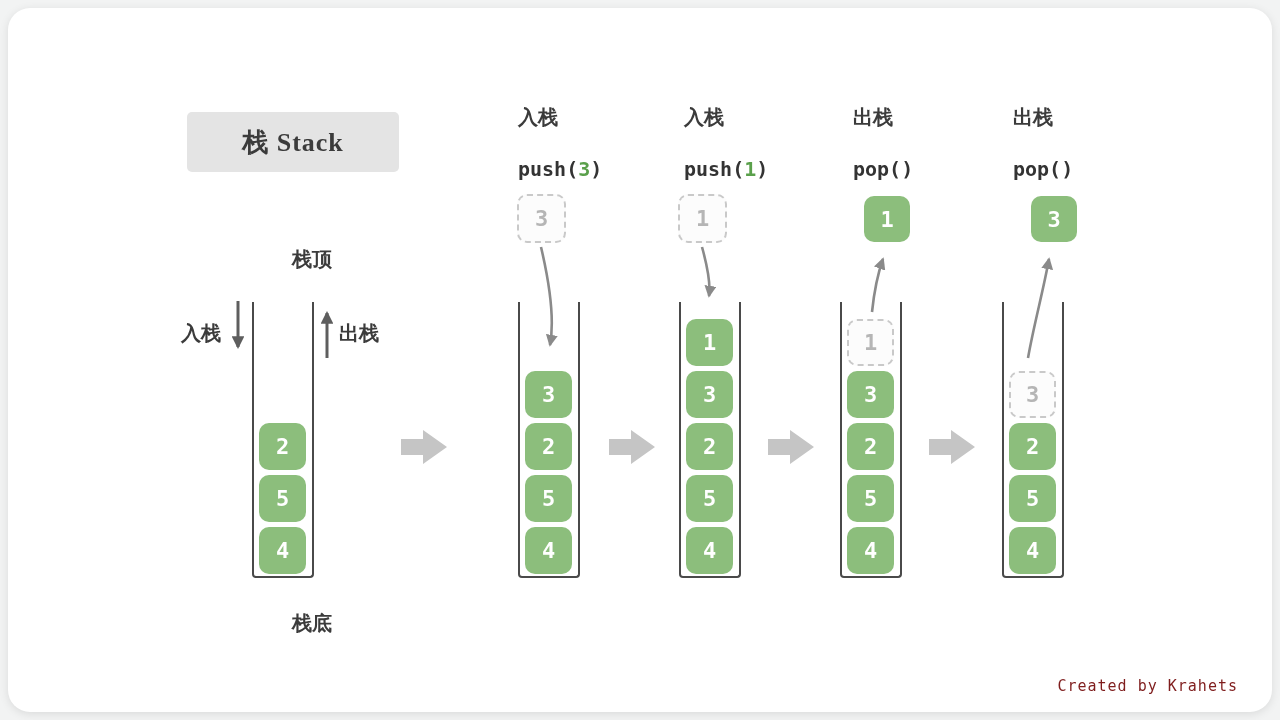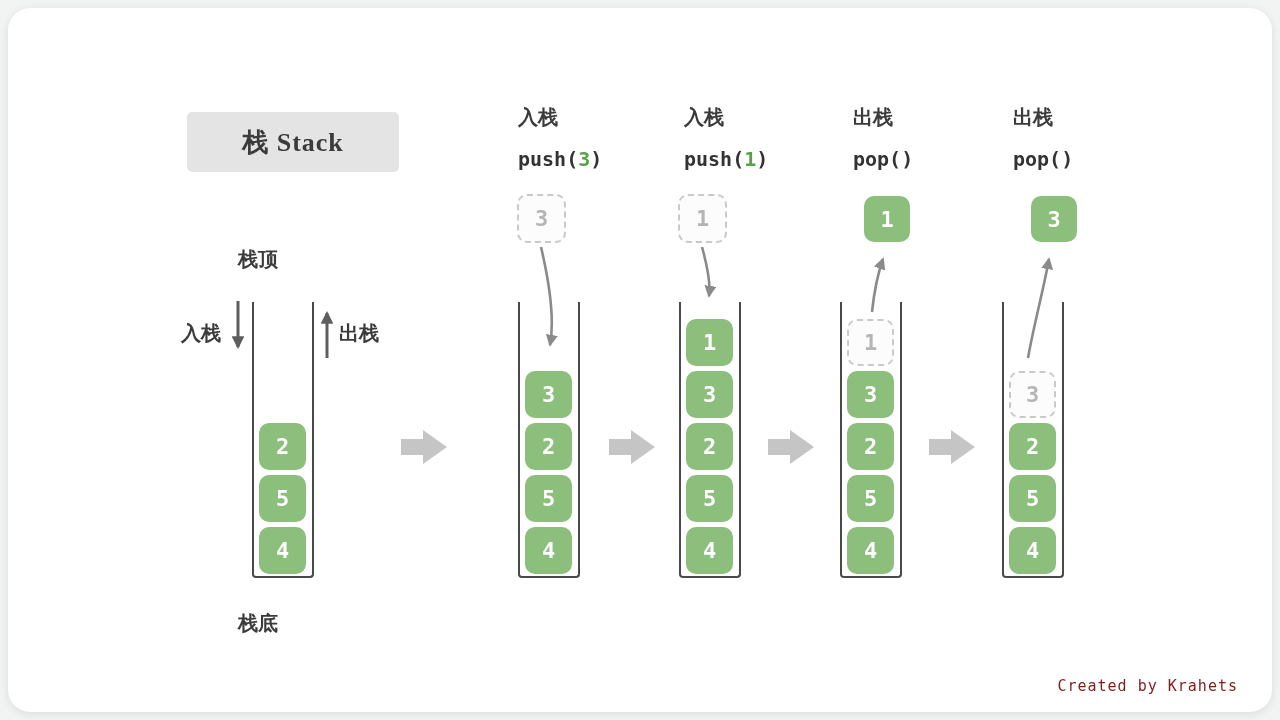--- a/index.html
+++ b/index.html
@@ -20,25 +20,25 @@
     position:absolute;left:187px;top:112px;width:212px;height:60px;
     background:#e4e4e4;border-radius:5px;
     display:flex;align-items:center;justify-content:center;
     font-family:Liberation Serif, serif;
     font-size:26px;font-weight:700;color:#3b3b3b;letter-spacing:1px;
   }
   .cn-label{
     position:absolute;font-size:20px;font-weight:700;color:#3b3b3b;
     white-space:nowrap;
   }
-  .centered{width:94px;text-align:left;}
+  .centered{width:94px;text-align:right;}
   .col-header{position:absolute;top:104px;}
   .header-cn{font-size:20px;font-weight:700;color:#3b3b3b;line-height:26px;}
   .header-code{
-    margin-top:16px;
+    margin-top:26px;
     font-family:"DejaVu Sans Mono", monospace;
     font-size:20px;font-weight:600;color:#333333;line-height:26px;
     white-space:pre;
   }
   .header-code .arg{font-weight:700;}
   .stack{
     position:absolute;top:302px;width:62px;height:276px;
     box-sizing:border-box;
     border-left:2px solid #4a4a4a;border-right:2px solid #4a4a4a;border-bottom:2px solid #4a4a4a;
     border-radius:0 0 4px 4px;

